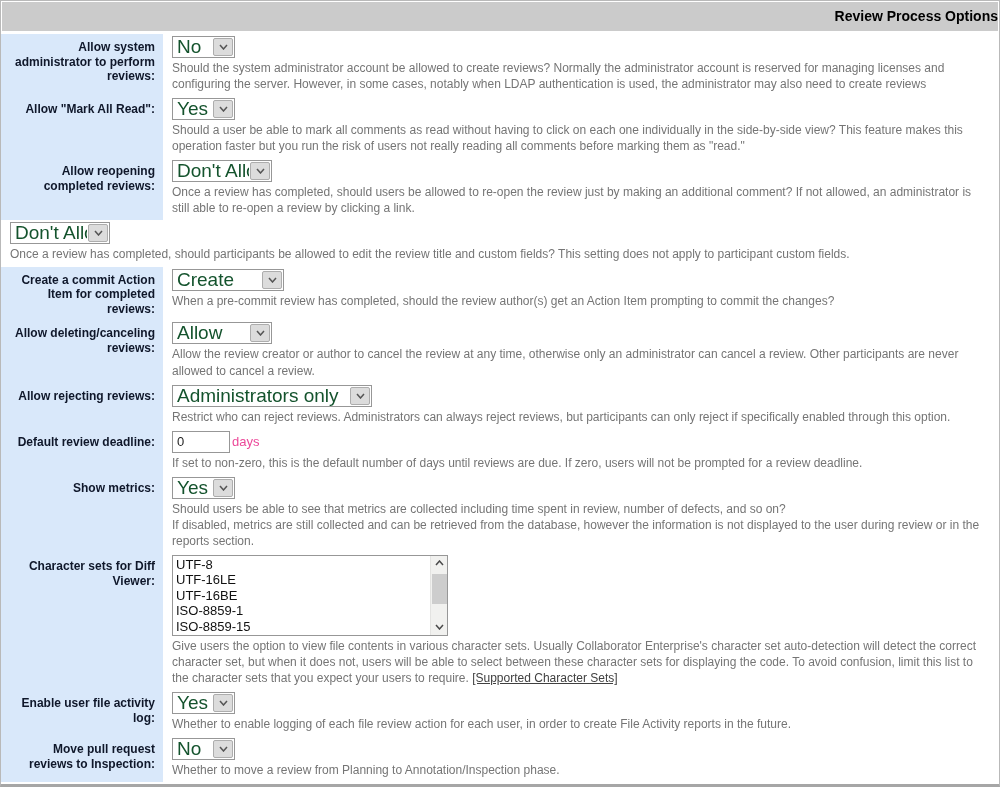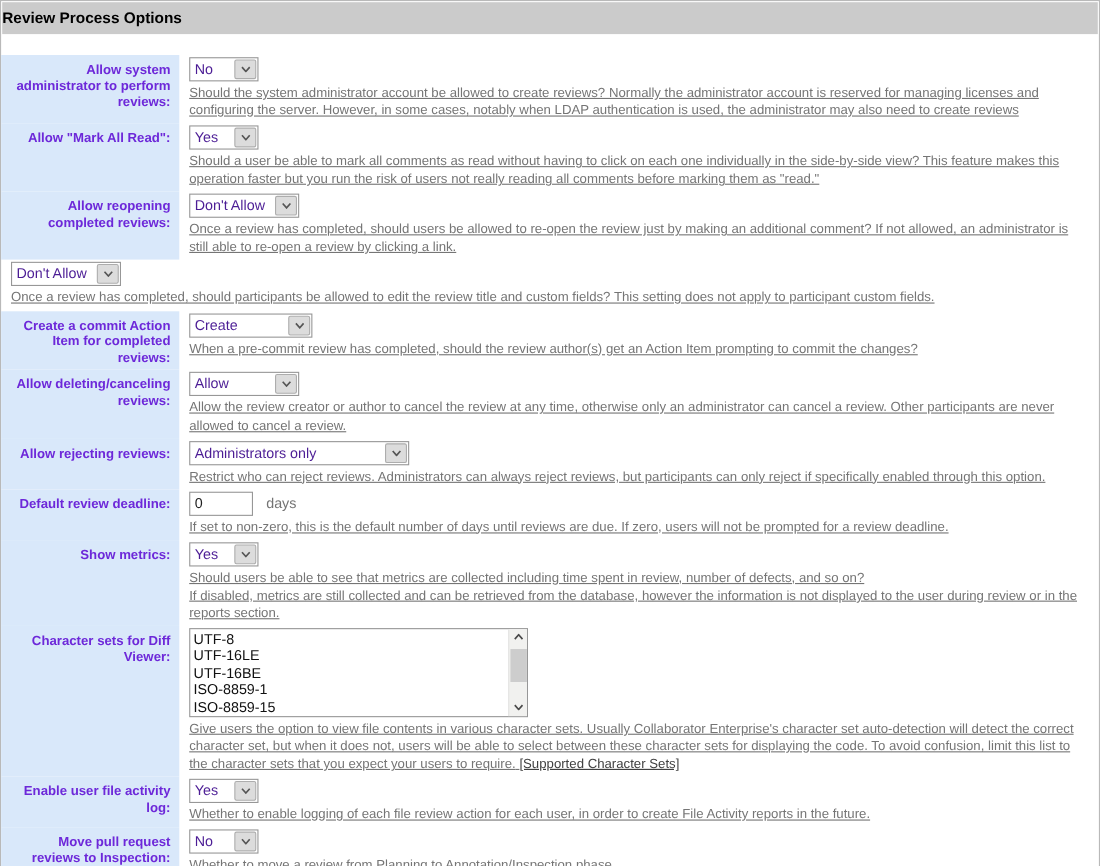--- a/index.html
+++ b/index.html
@@ -1,41 +1,41 @@
 <!DOCTYPE html>
 <html><head>
 <meta charset="utf-8">
 <style>
   html,body{margin:0;padding:0;background:#fff;}
   body{font-family:"Liberation Sans","DejaVu Sans",sans-serif;}
   .page{width:1000px;min-height:787px;box-sizing:border-box;background:#fff;
         border:1px solid #b9b9b9;border-bottom:3px solid #a6a6a6;}
-  .header{margin:1px 1px 19px 1px;background:#cbcbcb;height:29px;line-height:29px;
-          text-align:left;font-weight:bold;font-size:14px;color:#000;}
+  .header{margin:1px 1px 3px 1px;background:#cbcbcb;height:29px;line-height:29px;
+          text-align:right;font-weight:bold;font-size:14px;color:#000;}
   .row{display:flex;}
   .label-cell{width:162px;flex-shrink:0;box-sizing:border-box;background:#d9e8fa;
               padding:6px 8px 4px 5px;text-align:right;font-size:12px;font-weight:bold;
-              color:#6d28d9;line-height:1.22;}
+              color:#0f172a;line-height:1.22;}
   .content-cell{flex:1;box-sizing:border-box;padding:2px 10px 4px 9px;}
   .desc{margin-top:2px;font-size:12px;color:#757575;line-height:1.34;}
-  .desc-line{display:block;text-decoration:underline;}
+  .desc-line{display:block;}
   .link{color:#404040;text-decoration:underline;cursor:pointer;}
   
   .select{display:inline-flex;align-items:stretch;justify-content:space-between;
           height:22px;border:1px solid #979797;background:#fff;box-sizing:border-box;
           cursor:default;vertical-align:middle;}
-  .select-value{padding:0 4px;font-size:13px;color:#4c1d95;line-height:20px;
+  .select-value{padding:0 4px;font-size:19px;color:#14532d;line-height:20px;
                 white-space:nowrap;overflow:hidden;}
   .select-arrow{width:18px;margin:1px;background:#dcdcdc;border:1px solid #adadad;
                 border-radius:2px;display:flex;align-items:center;justify-content:center;
                 flex-shrink:0;}
   
   .textinput{width:58px;height:22px;border:1px solid #979797;font-size:13px;color:#1f1f1f;
              padding:0 4px;box-sizing:border-box;font-family:inherit;vertical-align:middle;}
-  .unit{font-size:13px;color:#737373;margin-left:12px;vertical-align:middle;}
+  .unit{font-size:13px;color:#ec4899;margin-left:2px;vertical-align:middle;}
   
   .listbox{display:flex;border:1px solid #979797;background:#fff;box-sizing:border-box;}
   .listbox-items{flex:1;overflow:hidden;padding:1px 0 0 3px;font-size:13px;
                  line-height:15.5px;color:#111;}
   .listbox-item{white-space:nowrap;}
   .scrollbar{width:17px;background:#f1f1ef;display:flex;flex-direction:column;
              align-items:center;border-left:1px solid #e3e3e1;box-sizing:border-box;}
   .scroll-btn{height:15px;width:100%;display:flex;align-items:center;justify-content:center;}
   .scroll-thumb{width:15px;height:30px;background:#cdcdcd;margin-top:3px;}
   .scroll-spacer{flex:1;}
@@ -152,21 +152,21 @@
               </svg>
             </span>
           </div><div class="desc">
             <span class="desc-line"><span>Should users be able to see that metrics are collected including time spent in review, number of defects, and so on?</span></span>
             <span class="desc-line"><span>If disabled, metrics are still collected and can be retrieved from the database, however the information is not displayed to the user during review or in the reports section.</span></span>
           </div></div>
       </div>
       <div class="row">
         <div class="label-cell">Character sets for Diff Viewer:</div>
         <div class="content-cell">
-          <div class="listbox" style="width: 308px; height: 81px; gap: 20px;">
+          <div class="listbox" style="width: 276px; height: 81px; gap: 20px;">
             <div class="listbox-items">
               <div class="listbox-item">UTF-8</div>
               <div class="listbox-item">UTF-16LE</div>
               <div class="listbox-item">UTF-16BE</div>
               <div class="listbox-item">ISO-8859-1</div>
               <div class="listbox-item">ISO-8859-15</div>
             </div>
             <div class="scrollbar">
               <div class="scroll-btn">
                 <svg width="9" height="6">

